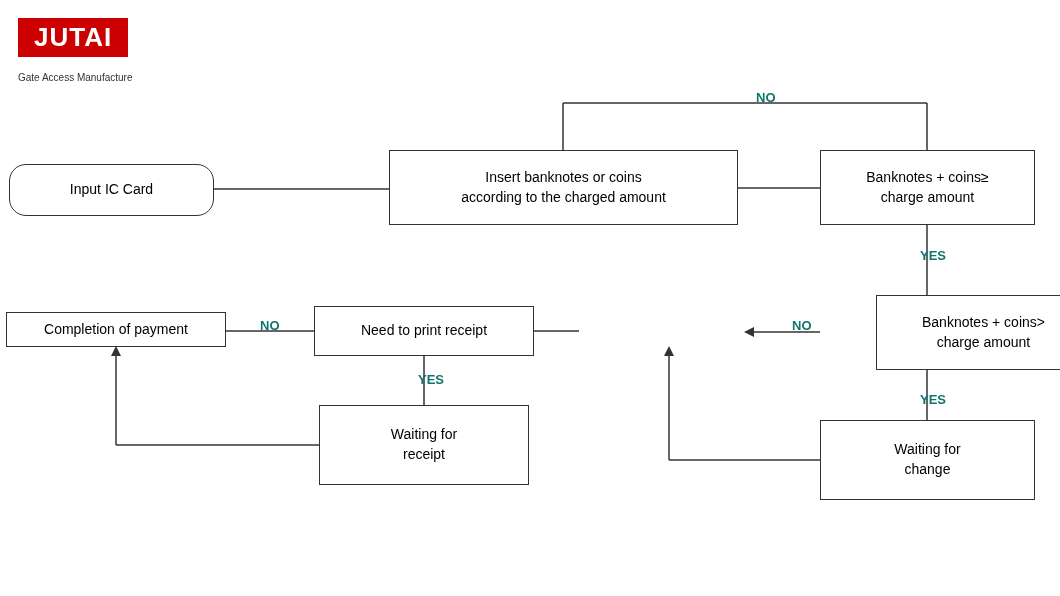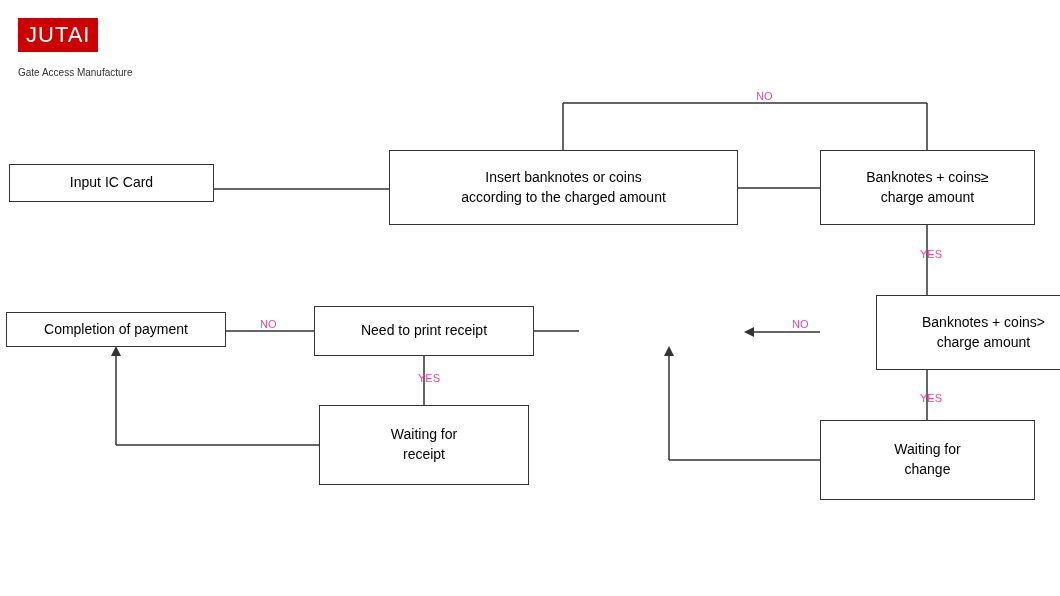--- a/index.html
+++ b/index.html
@@ -24,23 +24,23 @@
       position: absolute;
       top: 18px;
       left: 18px;
       display: flex;
       flex-direction: column;
       align-items: flex-start;
     }
     .logo-box {
       background: #cc0000;
       color: white;
-      font-weight: normal;
-      font-size: 22px;
-      padding: 4px 8px;
+      font-weight: bold;
+      font-size: 26px;
+      padding: 4px 16px;
       letter-spacing: 1px;
     }
     .logo-sub {
       font-size: 10px;
       color: #333;
       margin-top: 15px;
     }
 
     
     .fc-box {
@@ -60,23 +60,23 @@
       position: absolute;
       top: 0;
       left: 0;
       width: 1060px;
       height: 596px;
       pointer-events: none;
     }
 
     .label-text {
       position: absolute;
-      font-size: 11px;
-      color: #ec4899;
-      font-weight: normal;
+      font-size: 13px;
+      color: #0f766e;
+      font-weight: bold;
     }
   </style>
 </head>
 <body>
 
 <div class="main-container">
 
   <div class="logo">
     <div class="logo-box">JUTAI</div>
     <div class="logo-sub">Gate Access Manufacture</div>
@@ -122,21 +122,21 @@
     <polygon points="664,356 669,346 674,356" fill="#333"></polygon>
   </svg>
 
   <div class="label-text" style="left:756px; top:90px;">NO</div>
   <div class="label-text" style="left:920px; top:248px;">YES</div>
   <div class="label-text" style="left:792px; top:318px;">NO</div>
   <div class="label-text" style="left:920px; top:392px;">YES</div>
   <div class="label-text" style="left:260px; top:318px;">NO</div>
   <div class="label-text" style="left:418px; top:372px;">YES</div>
 
-  <div class="fc-box" style="left:9px; top:164px; width:205px; height:38px;">
+  <div class="fc-box" style="left:9px; top:164px; width:205px; height:52px;border-radius:17px;">
     <span>Input IC Card</span>
   </div>
 
   <div class="fc-box" style="left:389px; top:150px; width:349px; height:75px;">
     <span style="white-space:pre-line;">Insert banknotes or coins
 according to the charged amount</span>
   </div>
 
   <div class="fc-box" style="left:820px; top:150px; width:215px; height:75px;">
     <span style="white-space:pre-line;">Banknotes + coins≥

